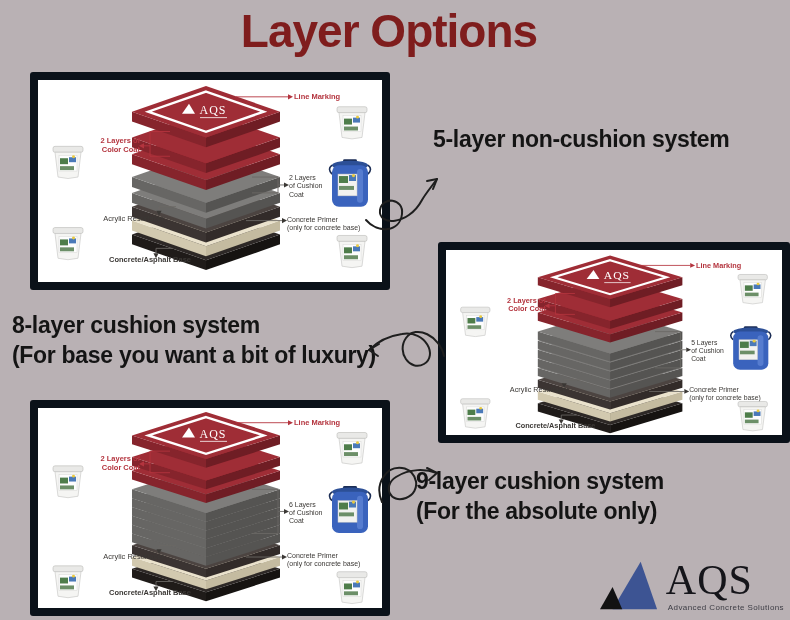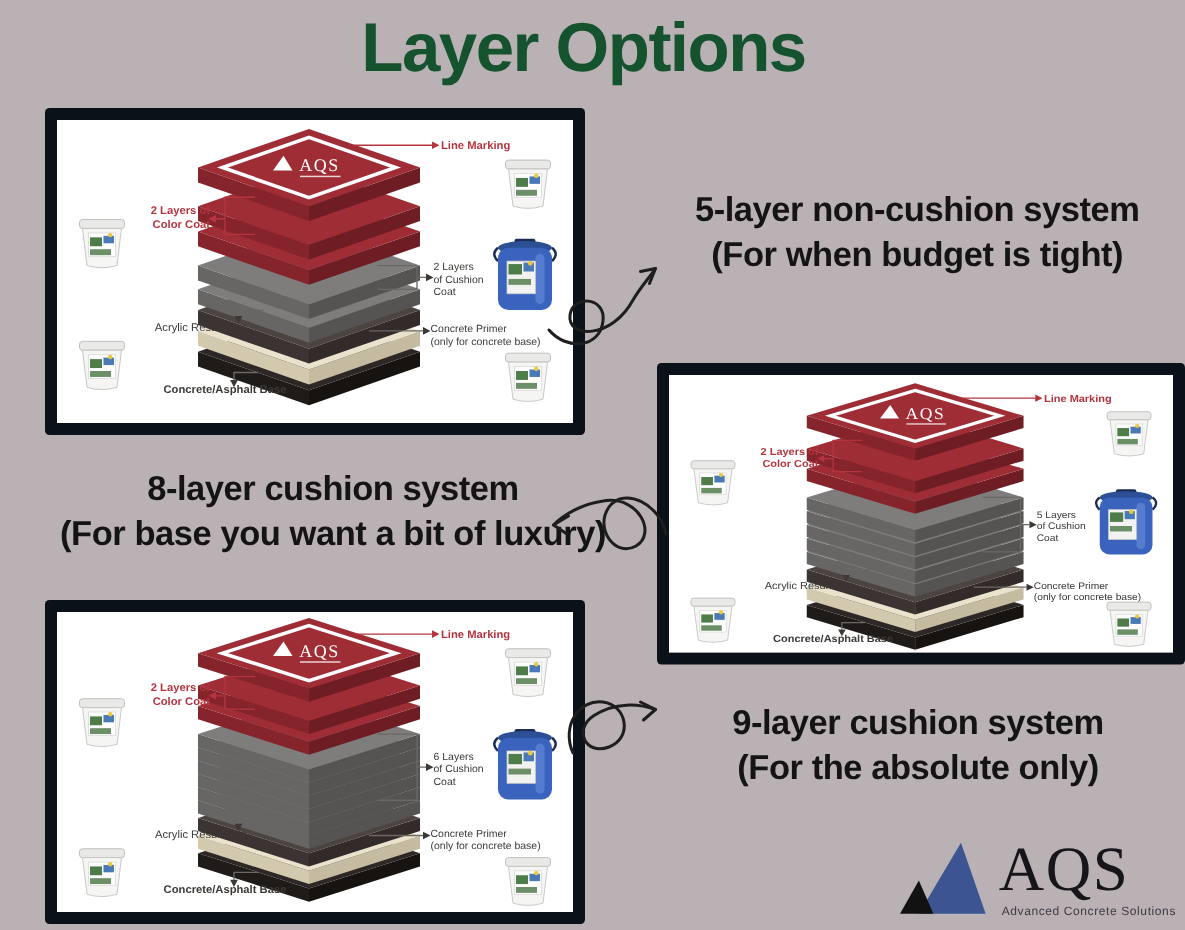--- a/index.html
+++ b/index.html
@@ -3,38 +3,38 @@
 <meta charset="utf-8">
 <style>
   html,body{margin:0;padding:0;}
   body{
     width:790px;height:620px;position:relative;overflow:hidden;
     background:#b9b1b4;
     font-family:"Liberation Sans",sans-serif;
   }
   .page-title{
     position:absolute;top:4px;left:0;right:12px;text-align:center;
-    font-size:46px;font-weight:bold;color:#14532d;letter-spacing:-1px;
+    font-size:46px;font-weight:bold;color:#7f1d1d;letter-spacing:-1px;
   }
   .card{
     position:absolute;background:#0a1119;border-radius:3px;
     padding:8px;box-sizing:border-box;
   }
   .card-inner{width:100%;height:100%;background:#ffffff;}
   .card-inner svg{display:block;width:100%;height:100%;}
   #card-1{left:30px;top:72px;width:360px;height:218px;}
   #card-2{left:438px;top:242px;width:352px;height:201px;}
   #card-3{left:30px;top:400px;width:360px;height:216px;}
   .annotation{
-    position:absolute;text-align:center;color:#141414;font-weight:bold;
+    position:absolute;color:#141414;font-weight:bold;
   }
   .annotation div{font-size:23px;line-height:30px;letter-spacing:-0.3px;}
   #annotation-1{left:433px;top:124px;width:357px;}
   #annotation-2{left:12px;top:310px;width:420px;}
-  #annotation-3{left:436px;top:466px;width:352px;}
+  #annotation-3{left:416px;top:466px;width:352px;}
   .doodle{position:absolute;}
   #doodle-1{left:364px;top:162px;}
   #doodle-2{left:358px;top:314px;}
   #doodle-3{left:376px;top:458px;}
   .footer-logo{
     position:absolute;right:6px;bottom:8px;display:flex;align-items:flex-end;gap:6px;
   }
   .footer-logo .mark{width:60px;height:52px;}
   .footer-logo .words{display:flex;flex-direction:column;}
   .footer-logo .aqs{
@@ -438,21 +438,20 @@
           <rect x="315" y="178" width="7" height="5" fill="#4a79b8"></rect>
           <circle cx="319.5" cy="177.5" r="1.5" fill="#e8c93f"></circle>
           <rect x="306" y="187" width="14" height="4" fill="#6c8f68"></rect>
         </g>
       </svg>
     </div>
 </div>
 
 <div class="annotation" id="annotation-1">
   <div>5-layer non-cushion system</div>
-  <div>(For when budget is tight)</div>
 </div>
 <div class="annotation" id="annotation-2">
   <div>8-layer cushion system</div>
   <div>(For base you want a bit of luxury)</div>
 </div>
 <div class="annotation" id="annotation-3">
   <div>9-layer cushion system</div>
   <div>(For the absolute only)</div>
 </div>
 

